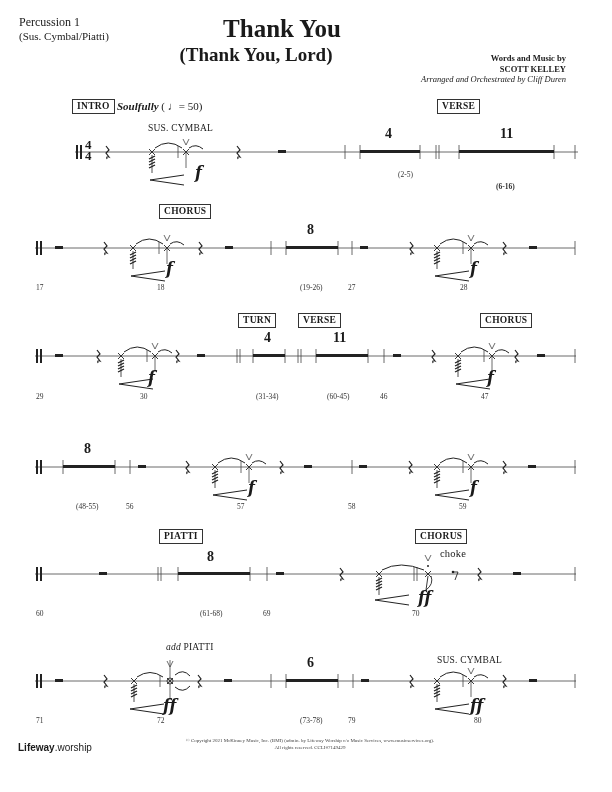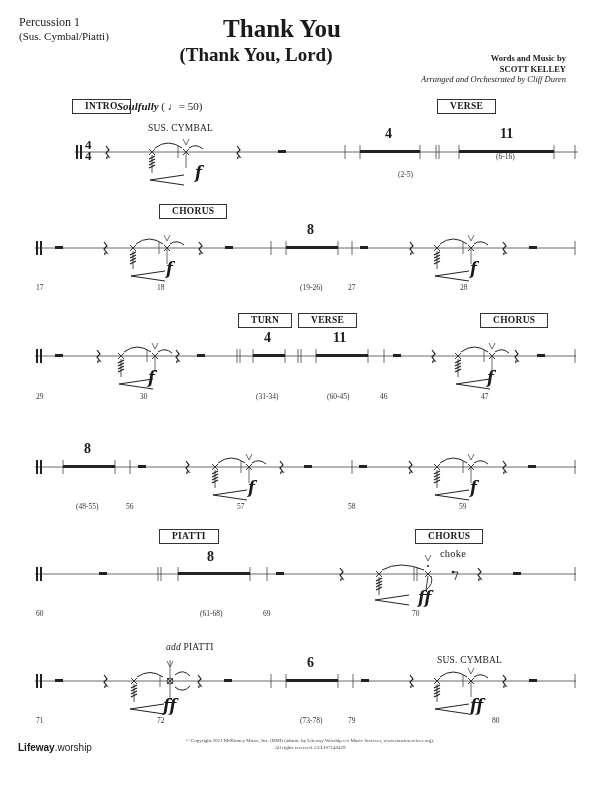--- a/index.html
+++ b/index.html
@@ -6,21 +6,21 @@
   body { width:612px; height:792px; position:relative; overflow:hidden;
          font-family:"Liberation Serif","DejaVu Serif",serif; color:#1a1a1a; }
   .abs { position:absolute; }
   .part { left:19px; top:15px; font-size:12px; line-height:14px; }
   .part .sub { font-size:11px; }
   .title { left:0; width:564px; text-align:center; top:16px; font-weight:bold; font-size:25px; line-height:26px; }
   .subtitle { left:0; width:512px; text-align:center; top:44px; font-weight:bold; font-size:19px; }
   .credits { right:46px; top:53px; text-align:right; font-size:8.5px; line-height:10.5px; }
   .credits .b { font-weight:bold; }
   .credits .i { font-style:italic; }
-  .reh { position:absolute; border:1px solid #333; font-weight:bold; font-size:9.5px; padding:1px 12px; line-height:11px; letter-spacing:0.3px; }
+  .reh { position:absolute; border:1px solid #333; font-weight:bold; font-size:9.5px; padding:1px 4px; line-height:11px; letter-spacing:0.3px; }
   .tempo { position:absolute; font-size:11px; font-style:italic; font-weight:bold; }
   .tempo .n { font-weight:normal; font-style:normal; }
   .lbl { position:absolute; font-size:9.5px; letter-spacing:0.2px; }
   .mnum { position:absolute; font-size:7.5px; color:#333; }
   .mrest-num { position:absolute; font-weight:bold; font-size:14px; }
   .dyn { position:absolute; font-style:italic; font-weight:bold; font-size:16px; font-family:"DejaVu Serif",serif; }
   .footer-logo { left:18px; top:742px; font-family:"Liberation Sans",sans-serif; font-size:10px; }
   .footer-logo b { font-weight:bold; }
   .copyright { left:140px; width:340px; top:738px; text-align:center; font-size:5px; line-height:6.5px; color:#444; }
   svg.staff { position:absolute; left:0; top:0; }
@@ -241,21 +241,21 @@
 <div class="reh" style="left:72px;top:99px;">INTRO</div>
 <div class="tempo" style="left:117px;top:100px;">
   <span>Soulfully</span>
   <span class="n">( ♩= 50)</span>
 </div>
 <div class="reh" style="left:437px;top:99px;">VERSE</div>
 <div class="lbl" style="left:148px;top:123px;">SUS. CYMBAL</div>
 <div class="mrest-num" style="left:385px;top:126px;">4</div>
 <div class="mrest-num" style="left:500px;top:126px;">11</div>
 <div class="mnum" style="left:382px;top:170px;padding-left:16px;">(2-5)</div>
-<div class="mnum" style="left:496px;top:152px;">(6-16)</div>
+<div class="mnum" style="left:496px;top:182px;font-weight:bold;">(6-16)</div>
 <div class="dyn" style="left:195px;top:163px;">f</div>
 
 <div class="reh" style="left:159px;top:204px;">CHORUS</div>
 <div class="mrest-num" style="left:307px;top:222px;">8</div>
 <div class="mnum" style="left:300px;top:283px;">(19-26)</div>
 <div class="dyn" style="left:166px;top:259px;">f</div>
 <div class="dyn" style="left:470px;top:259px;">f</div>
 <div class="mnum" style="left:36px;top:283px;">17</div>
 <div class="mnum" style="left:157px;top:283px;">18</div>
 <div class="mnum" style="left:348px;top:283px;">27</div>
@@ -299,21 +299,21 @@
   <span>PIATTI</span>
 </div>
 <div class="lbl" style="left:437px;top:655px;">SUS. CYMBAL</div>
 <div class="mrest-num" style="left:307px;top:655px;">6</div>
 <div class="mnum" style="left:300px;top:716px;">(73-78)</div>
 <div class="dyn" style="left:163px;top:696px;">ff</div>
 <div class="dyn" style="left:470px;top:696px;">ff</div>
 <div class="mnum" style="left:36px;top:716px;">71</div>
 <div class="mnum" style="left:157px;top:716px;">72</div>
 <div class="mnum" style="left:348px;top:716px;">79</div>
-<div class="mnum" style="left:484px;top:716px;padding-left:8px;">80</div>
+<div class="mnum" style="left:466px;top:716px;padding-left:8px;">80</div>
 
 <div class="abs footer-logo">
   <b>Lifeway</b><span>.</span><span>worship</span>
 </div>
 <div class="abs copyright">
   <div>© Copyright 2021 McKinney Music, Inc. (BMI) (admin. by Lifeway Worship c/o Music Services, www.musicservices.org).</div>
   <div>All rights reserved. CCLI#7149429</div>
 </div>
 
 </body></html>

